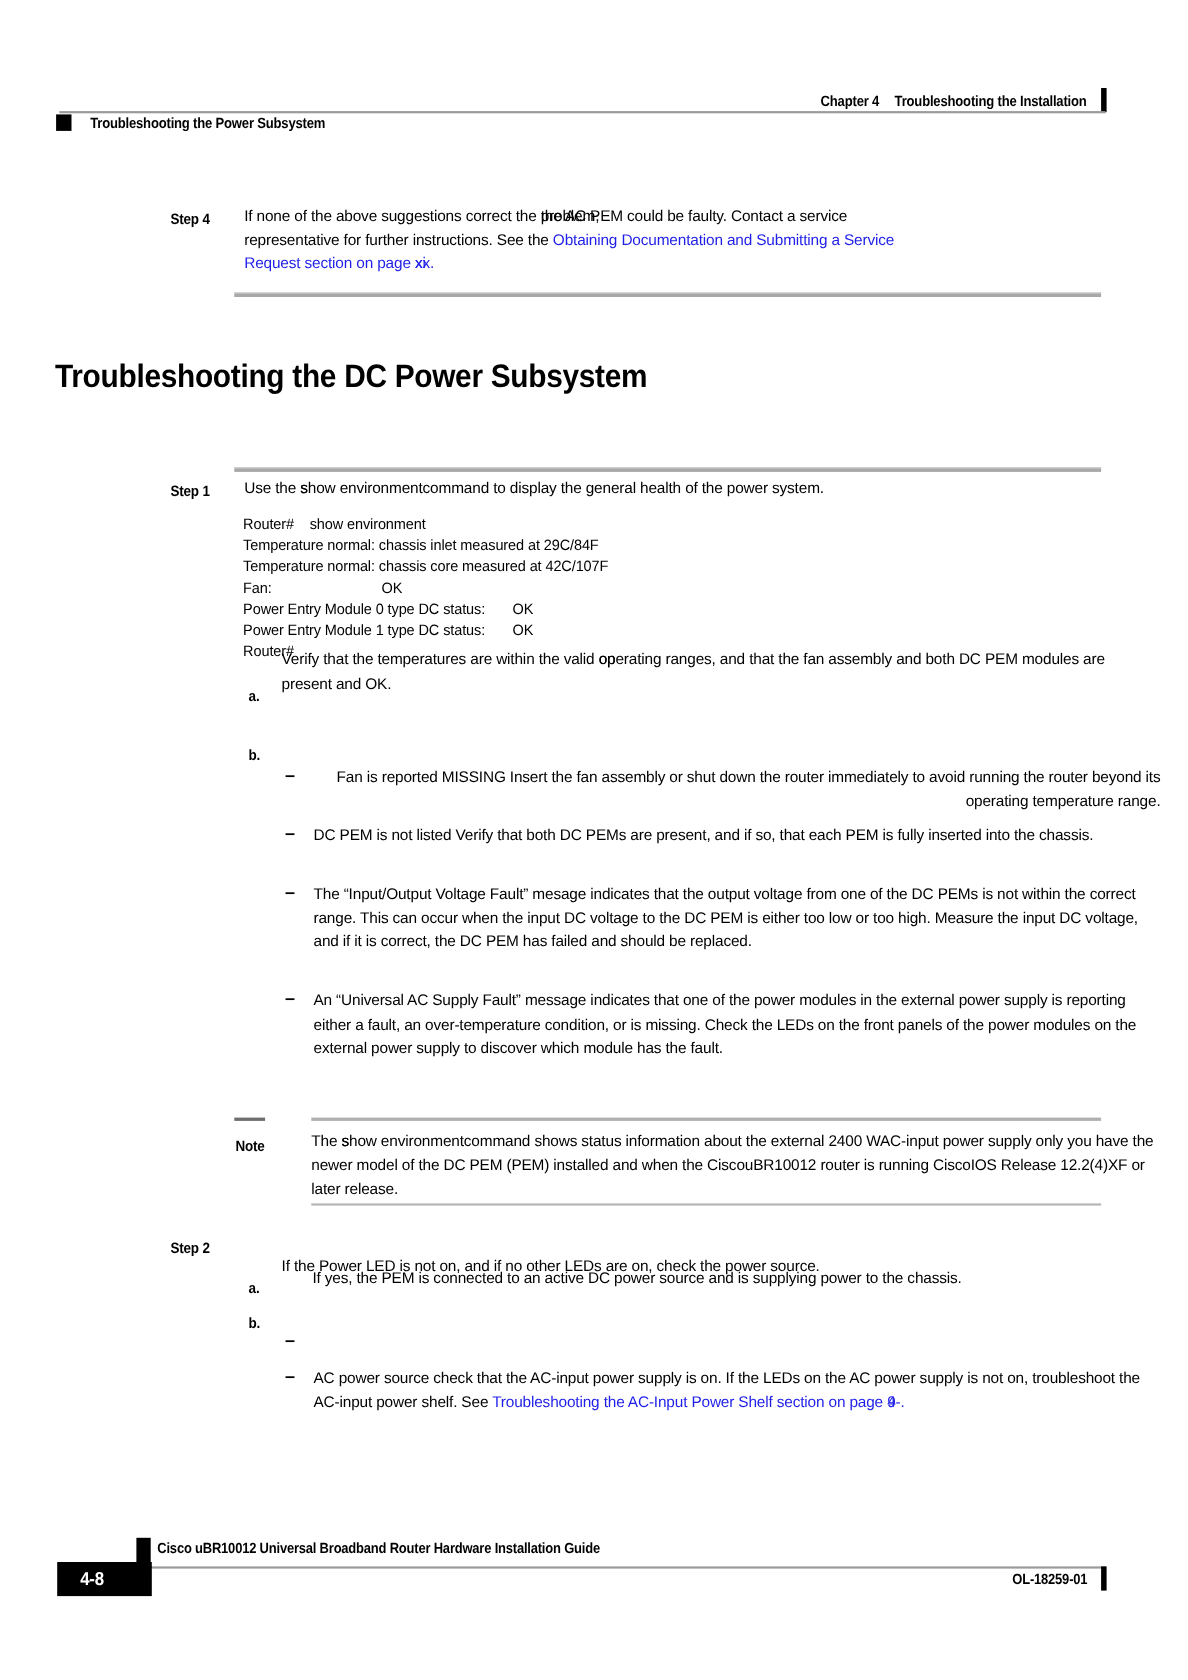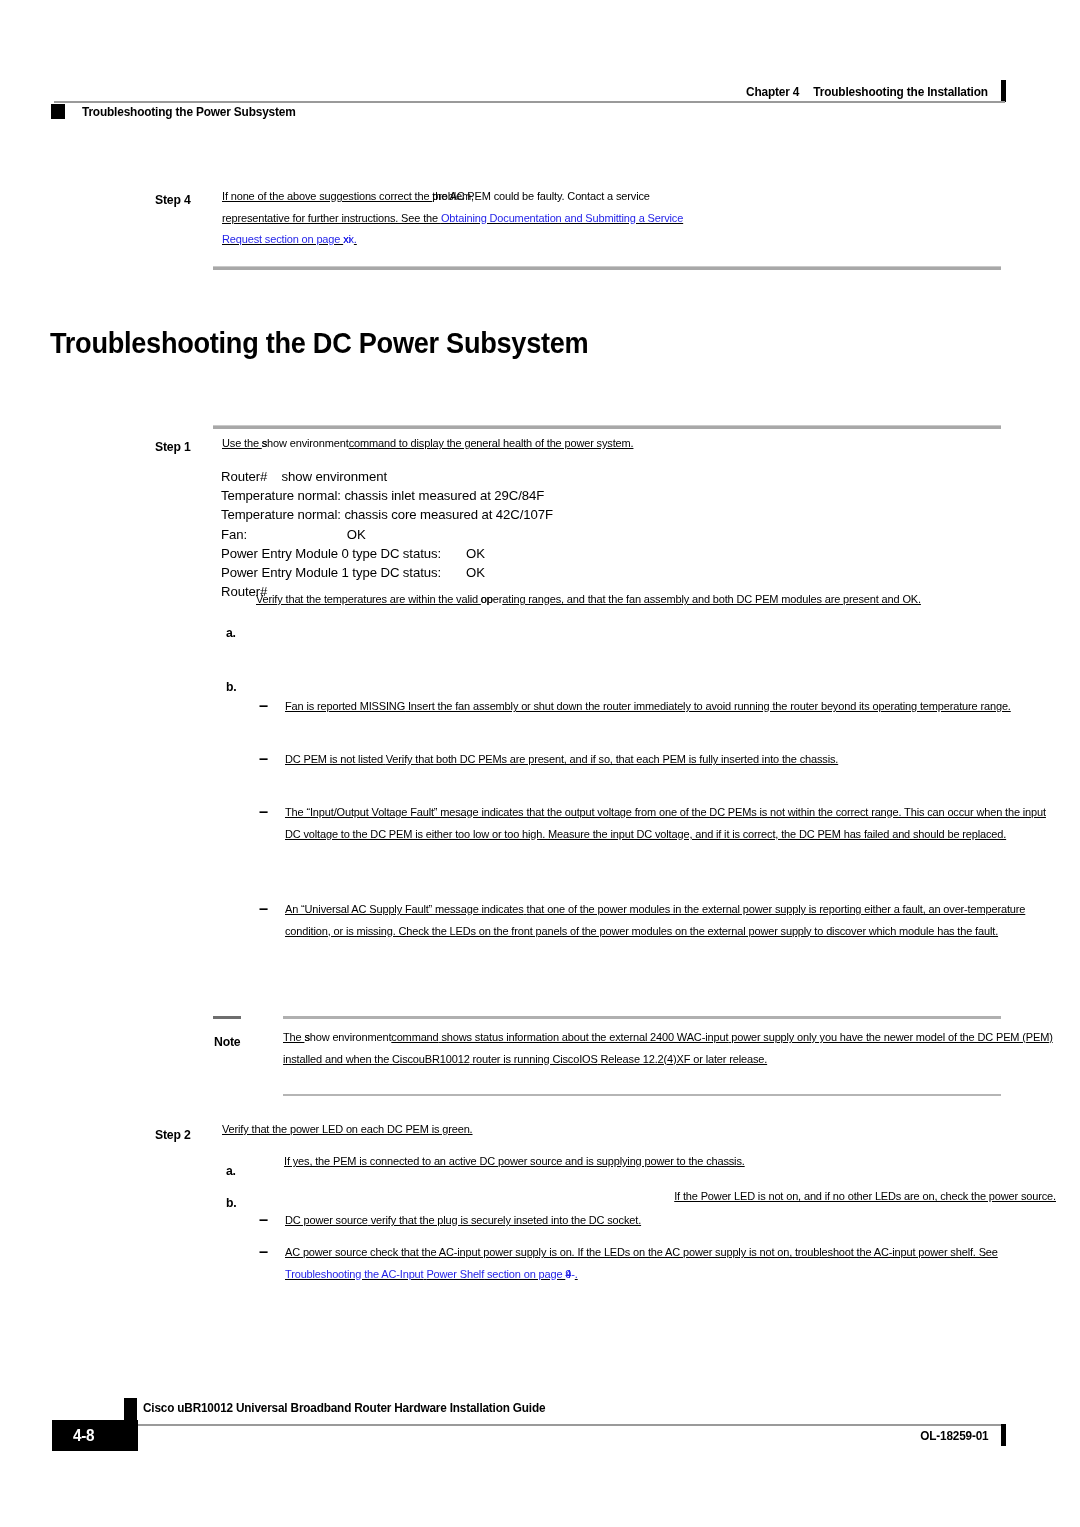--- a/index.html
+++ b/index.html
@@ -68,24 +68,23 @@
     font-size: 13.5px;
     font-weight: bold;
     letter-spacing: -0.2px;
     white-space: nowrap;
     transform: scaleX(0.88);
     transform-origin: left center;
   }
 
   
   .body-text {
-    font-size: 11px;
+    font-size: 14px;
     line-height: 21.5px;
     letter-spacing: -0.15px;
-    text-decoration: underline;
   }
   .step-label {
     position: absolute;
     font-size: 13.6px;
     font-weight: bold;
     letter-spacing: -0.2px;
     white-space: nowrap;
     transform: scaleX(0.9);
     transform-origin: left center;
   }
@@ -313,21 +312,21 @@
 Router#</div>
 
   <div class="alpha-label" style="left:226px; top:625px;">a.</div>
   <div class="alpha-text body-text" style="left:256px; top:589px; width:790px;">
     <span>Verify that the temperatures are within the valid </span><span class="ovl"><span class="under">oper</span><span class="a">oper</span><span class="b">op</span></span><span>ating ranges, and that the fan assembly and both DC PEM modules are present and OK.</span>
   </div>
 
   <div class="alpha-label" style="left:226px; top:679px;">b.</div>
 
   <div class="dash-label" style="left:259px; top:696px;">–</div>
-  <div class="dash-text body-text" style="left:285px; top:696px;">
+  <div class="dash-text body-text" style="left:285px; top:696px;text-align:right;">
     <span>Fan is reported MISSING</span><span> Insert the fan assembly or shut down the router immediately to avoid running the router beyond its operating temperature range.</span>
   </div>
 
   <div class="dash-label" style="left:259px; top:749px;">–</div>
   <div class="dash-text body-text" style="left:285px; top:749px;">
     <span>DC PEM is not listed</span> <span>Verify that both DC PEMs are present, and if so, that each PEM is fully inserted into the chassis.</span>
   </div>
 
   <div class="dash-label" style="left:259px; top:802px;">–</div>
   <div class="dash-text body-text" style="left:285px; top:802px;">
@@ -343,32 +342,28 @@
   <div id="note-rule-top-long"></div>
   <div id="note-label">Note</div>
   <div class="body-text" id="note-text">
     <span>The </span><span class="ovl"><span class="under">show environment</span><span class="a">show environment</span><span class="b">s</span></span><span>command</span><span> shows status information about the external 2400 WAC-input</span>
     <span>power supply only you have the newer model of the DC PEM (PEM) installed and when the</span>
     <span>Cisco</span><span>uBR10012</span><span> router is running Cisco</span><span>IOS</span><span> Release 12.2(4)XF or later release.</span>
   </div>
   <div id="note-rule-bottom"></div>
 
   <div class="step-label" style="left:155px; top:1127px;">Step 2</div>
-  <div class="body-text" style="position:absolute; left:222px; top:1119px; width:800px;">Verify that the power LED on each DC PEM is green.</div>
 
   <div class="alpha-label" style="left:226px; top:1163px;">a.</div>
   <div class="alpha-text body-text" style="left:256px; top:1151px; width:800px;margin-left:28px;">If yes, the PEM is connected to an active DC power source and is supplying power to the chassis.</div>
 
   <div class="alpha-label" style="left:226px; top:1195px;">b.</div>
-  <div class="alpha-text body-text" style="left:256px; top:1186px; width:800px;text-align:right;">If the Power LED is not on, and if no other LEDs are on, check the power source.</div>
+  <div class="alpha-text body-text" style="left:256px; top:1140px; width:800px;">If the Power LED is not on, and if no other LEDs are on, check the power source.</div>
 
   <div class="dash-label" style="left:259px; top:1210px;">–</div>
-  <div class="dash-text body-text" style="left:285px; top:1210px;">
-    <span>DC power source</span><span> verify that the plug is securely inse</span><span>ted into the DC socket.</span>
-  </div>
 
   <div class="dash-label" style="left:259px; top:1242px;">–</div>
   <div class="dash-text body-text" style="left:285px; top:1242px;">
     <span>AC power source</span><span> check that the AC-input power supply is on. If the LEDs on the AC power supply is not on, troubleshoot the AC-input power shelf. See </span><span class="lnk">Troubleshooting the AC-Input</span> <span class="lnk">Power Shelf</span><span class="lnk"> section on page </span><span class="ovl lnk"><span class="under">4-</span><span class="a">4-</span><span class="b">9</span></span><span class="lnk">.</span>
   </div>
 
   <div class="footer">
     <div id="ftr-sq"></div>
     <div id="ftr-title">Cisco uBR10012 Universal Broadband Router Hardware Installation Guide</div>
     <div id="ftr-line"></div>

